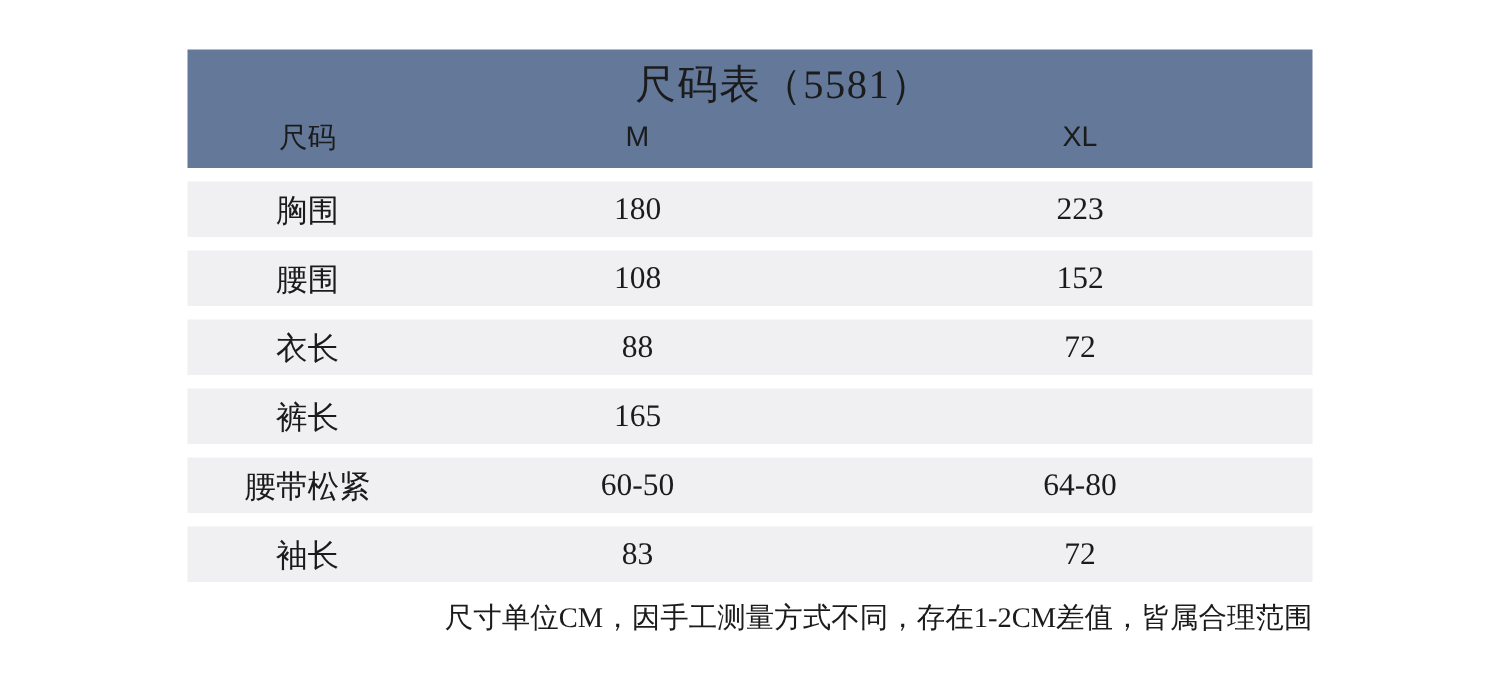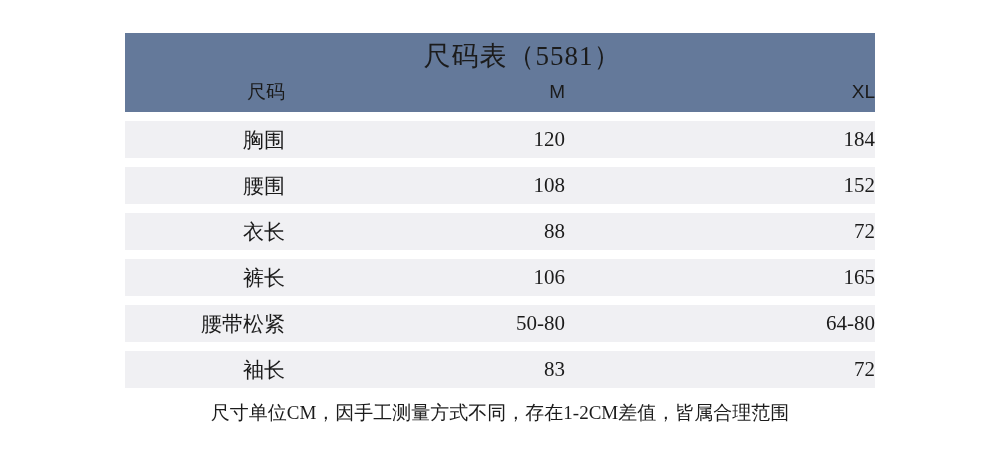--- a/index.html
+++ b/index.html
@@ -32,33 +32,33 @@
     padding-left:45px;
   }
   .cols{
     flex:1;
     display:grid;
     grid-template-columns:160px 280px 310px;
     align-items:center;
     font-size:19px;
     font-family:"Liberation Sans","DejaVu Sans",sans-serif;
   }
-  .cell{text-align:right;}
+  .cell{text-align:center;}
   .row{
     display:grid;
     grid-template-columns:160px 280px 310px;
     align-items:center;
     background:var(--row-bg);
     height:37px;
     margin-top:9px;
     font-size:21px;
   }
   .row:first-of-type{margin-top:10px;}
   .note{
-    text-align:center;
+    text-align:right;
     margin-top:14px;
     font-size:19px;
     line-height:22px;
   }
 </style>
 </head>
 <body>
 
 <div class="size-table">
 
@@ -66,45 +66,44 @@
     <div class="title">尺码表（5581）</div>
     <div class="cols">
       <div class="cell">尺码</div>
       <div class="cell">M</div>
       <div class="cell">XL</div>
     </div>
   </div>
 
   <div class="row">
     <div class="cell">胸围</div>
-    <div class="cell">120</div>
-    <div class="cell">184</div>
+    <div class="cell">180</div>
+    <div class="cell">223</div>
   </div>
 
   <div class="row">
     <div class="cell">腰围</div>
     <div class="cell">108</div>
     <div class="cell">152</div>
   </div>
 
   <div class="row">
     <div class="cell">衣长</div>
     <div class="cell">88</div>
     <div class="cell">72</div>
   </div>
 
   <div class="row">
     <div class="cell">裤长</div>
-    <div class="cell">106</div>
     <div class="cell">165</div>
   </div>
 
   <div class="row">
     <div class="cell">腰带松紧</div>
-    <div class="cell">50-80</div>
+    <div class="cell">60-50</div>
     <div class="cell">64-80</div>
   </div>
 
   <div class="row">
     <div class="cell">袖长</div>
     <div class="cell">83</div>
     <div class="cell">72</div>
   </div>
 
   <div class="note">尺寸单位CM，因手工测量方式不同，存在1-2CM差值，皆属合理范围</div>

